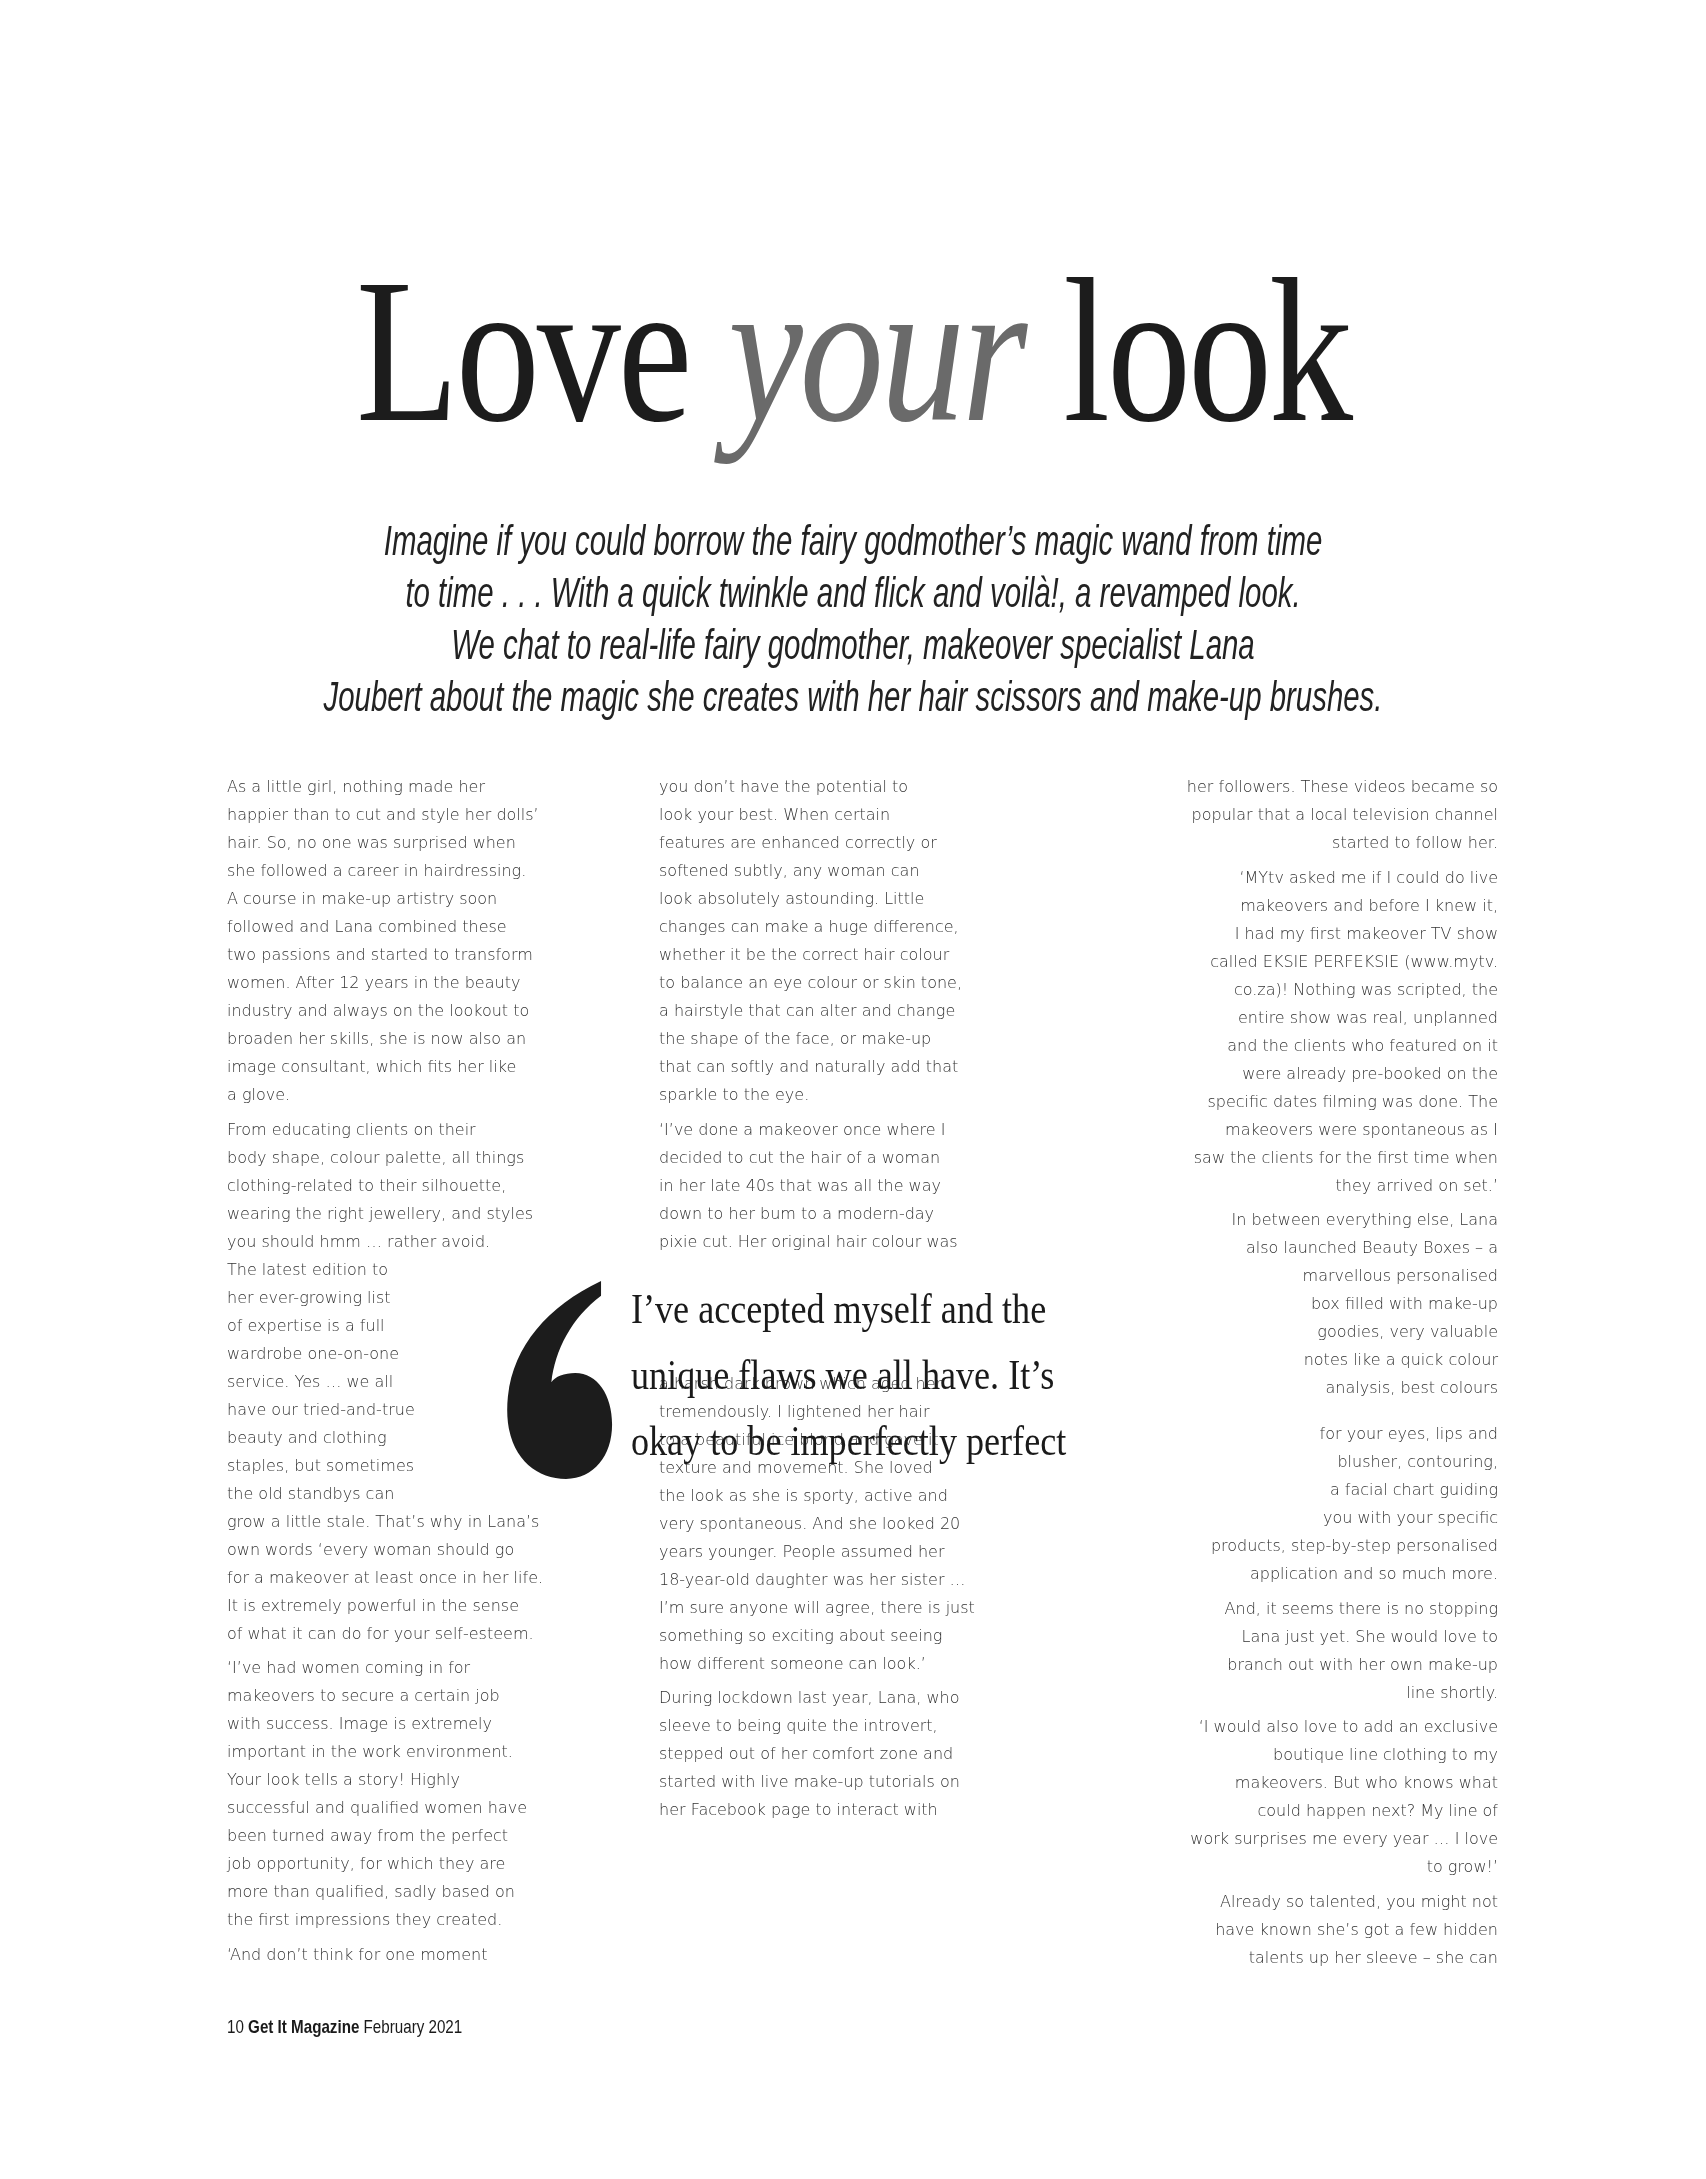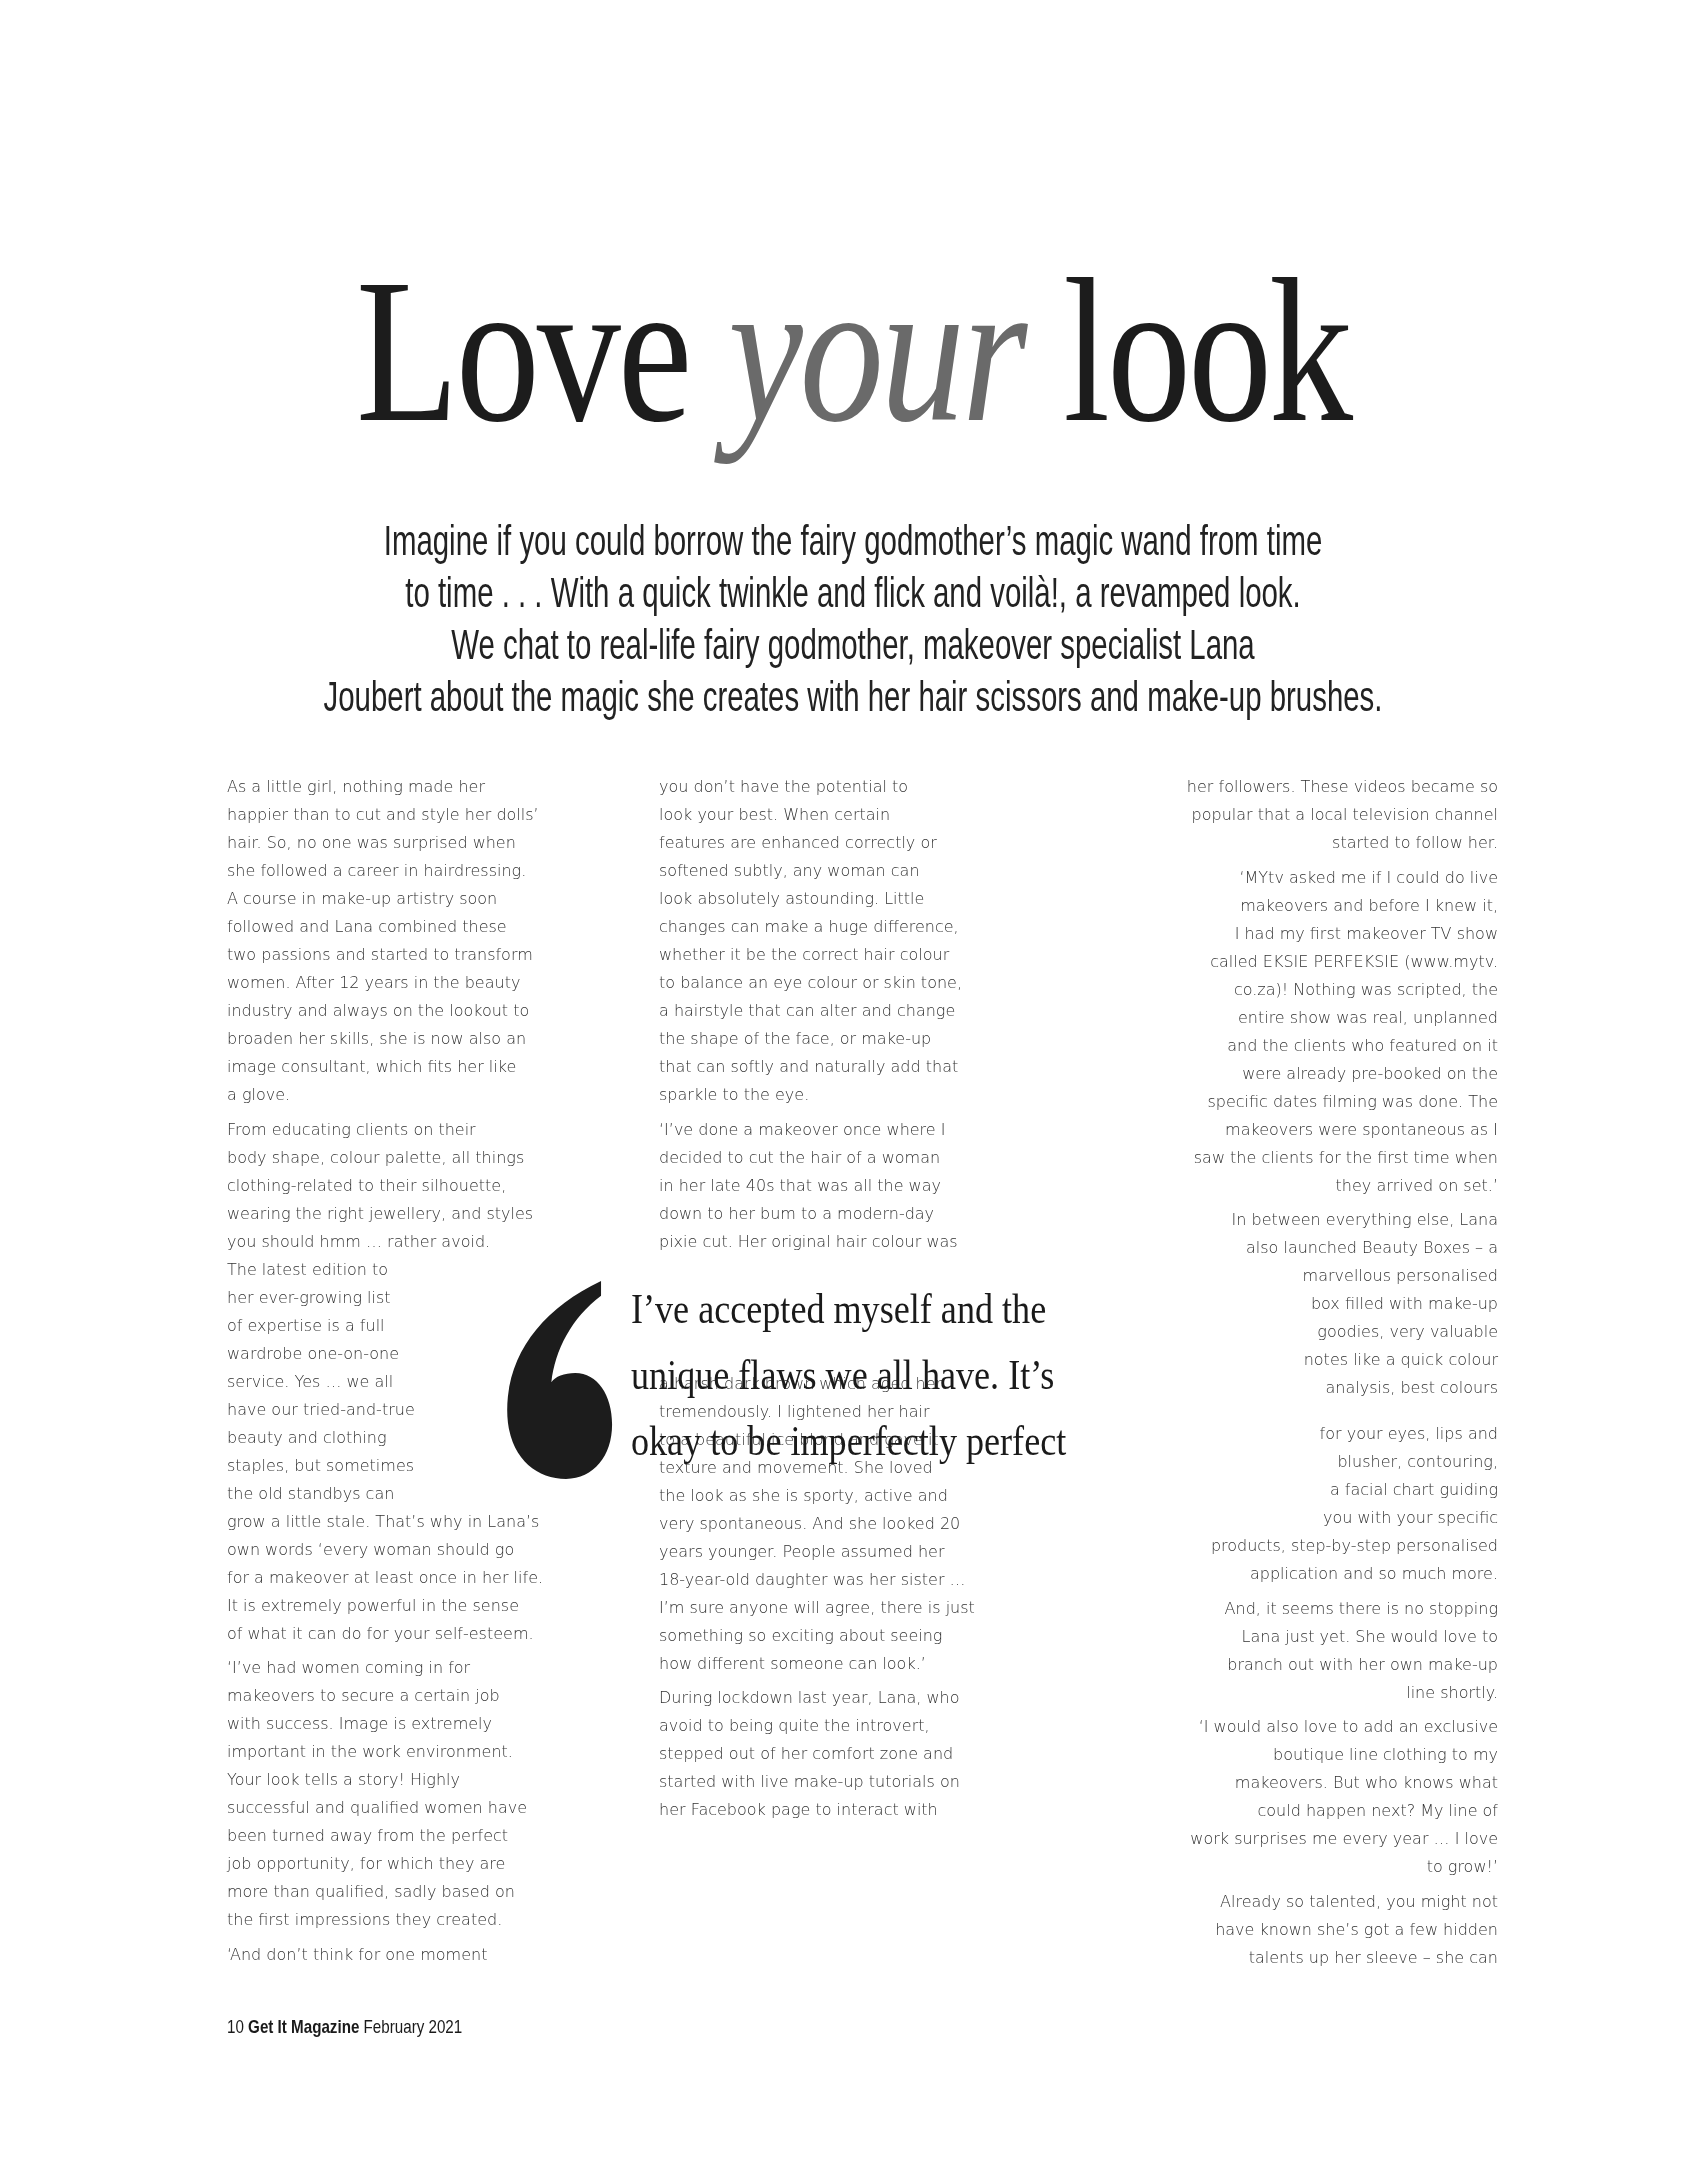--- a/index.html
+++ b/index.html
@@ -7,21 +7,21 @@
   .title {
     position:absolute; left:0; top:249px; width:1706px; text-align:center;
     font-family:"Liberation Serif", serif; font-size:205px; line-height:203px;
     color:#1c1c1c; letter-spacing:-3.7px; transform:scaleX(0.82); transform-origin:center;
     white-space:nowrap;
   }
   .title .ital { font-style:italic; color:#6a6a6a; }
   .standfirst {
     position:absolute; left:0; top:515px; width:1706px; text-align:center;
     font-family:"Liberation Sans", sans-serif; font-weight:normal;
-    font-size:42px; line-height:52px; color:#222; 
+    font-size:42px; line-height:52px; color:#222;font-style:italic; 
   }
   .standfirst .line { display:block; transform:scaleX(0.70); transform-origin:center; white-space:nowrap; }
   .col { position:absolute; font-family:"DejaVu Sans", sans-serif; font-size:16px; line-height:28px; color:#333; font-weight:200; }
   .col p { margin:0 0 6.5px 0; }
   .col .ln { display:block; white-space:nowrap; }
   .pullquote {
     position:absolute; left:631px; top:1276px; width:517px;
     font-family:Liberation Serif, serif; font-size:42px; line-height:66px; color:#1a1a1a;
   }
   .pullquote .ln { display:block; white-space:nowrap; transform:scaleX(0.86); transform-origin:left; }
@@ -132,21 +132,21 @@
       <span class="ln">the look as she is sporty, active and</span>
       <span class="ln">very spontaneous. And she looked 20</span>
       <span class="ln">years younger. People assumed her</span>
       <span class="ln">18-year-old daughter was her sister …</span>
       <span class="ln">I’m sure anyone will agree, there is just</span>
       <span class="ln">something so exciting about seeing</span>
       <span class="ln">how different someone can look.’</span>
     </p>
     <p>
       <span class="ln">During lockdown last year, Lana, who</span>
-      <span class="ln">avoid to being quite the introvert,</span>
+      <span class="ln">sleeve to being quite the introvert,</span>
       <span class="ln">stepped out of her comfort zone and</span>
       <span class="ln">started with live make-up tutorials on</span>
       <span class="ln">her Facebook page to interact with</span>
     </p>
   </div>
 
 <div class="col" id="col2" style="left:1092px; top:773px; width:406px;text-align:right;">
     <p>
       <span class="ln">her followers. These videos became so</span>
       <span class="ln">popular that a local television channel</span>

